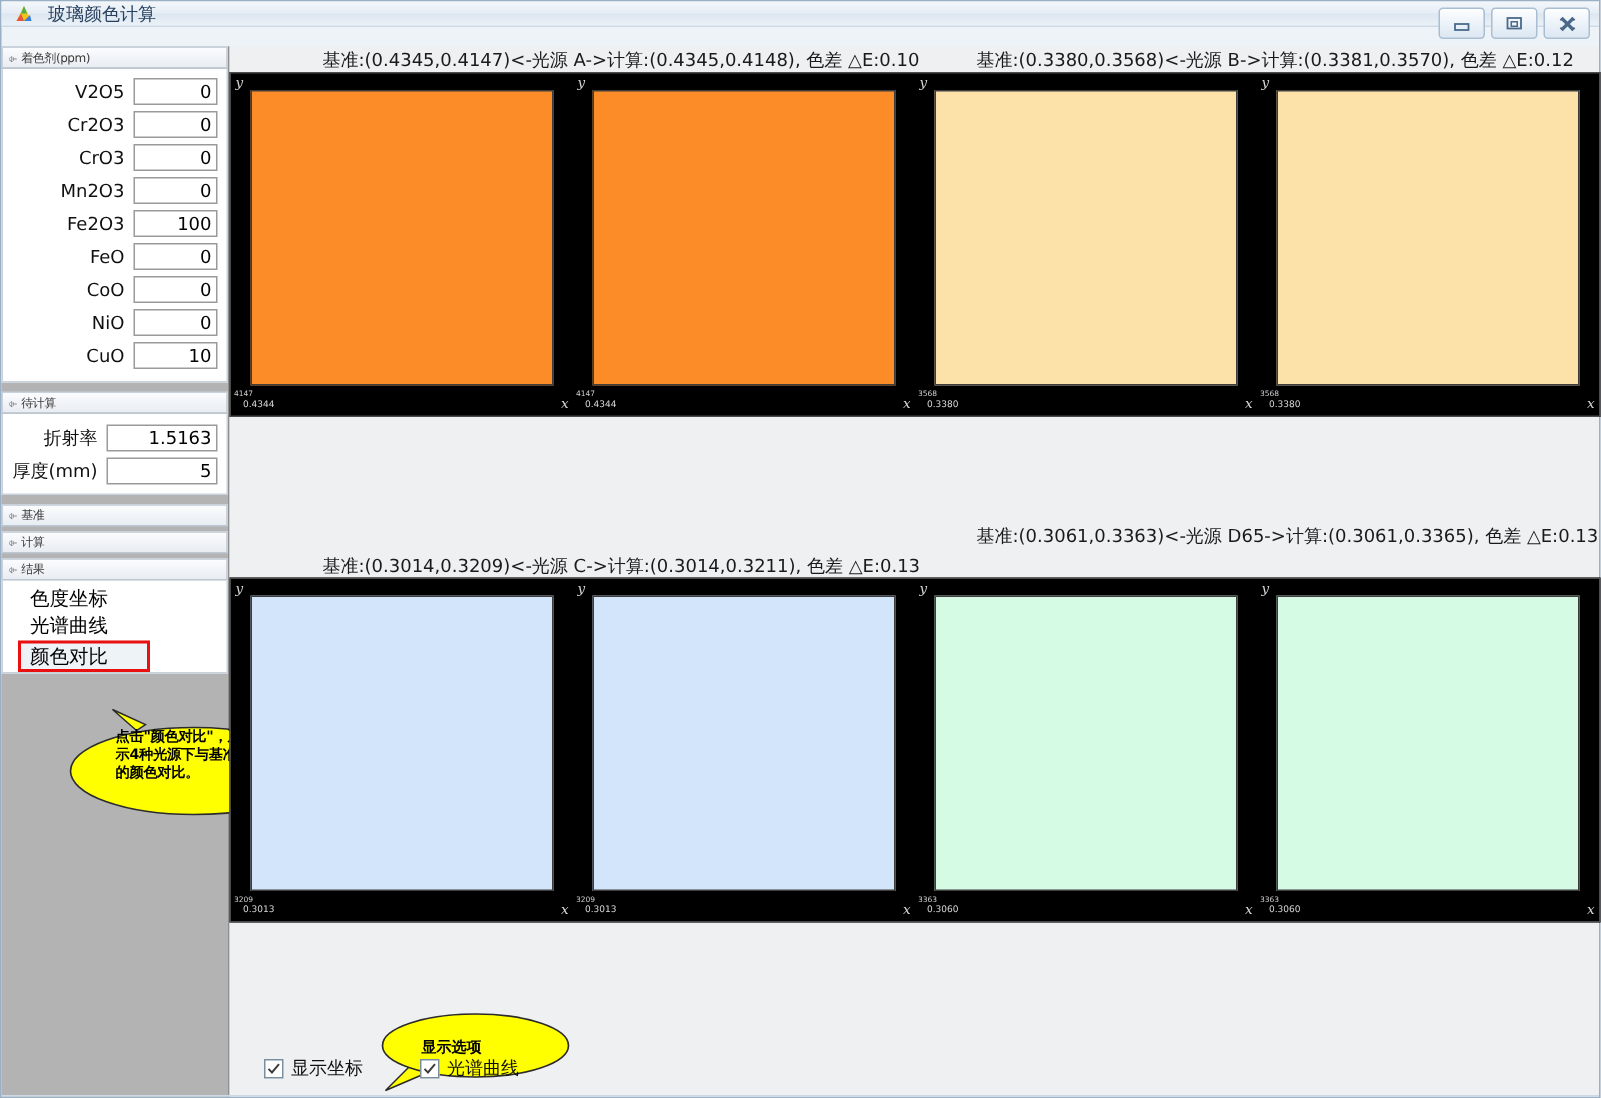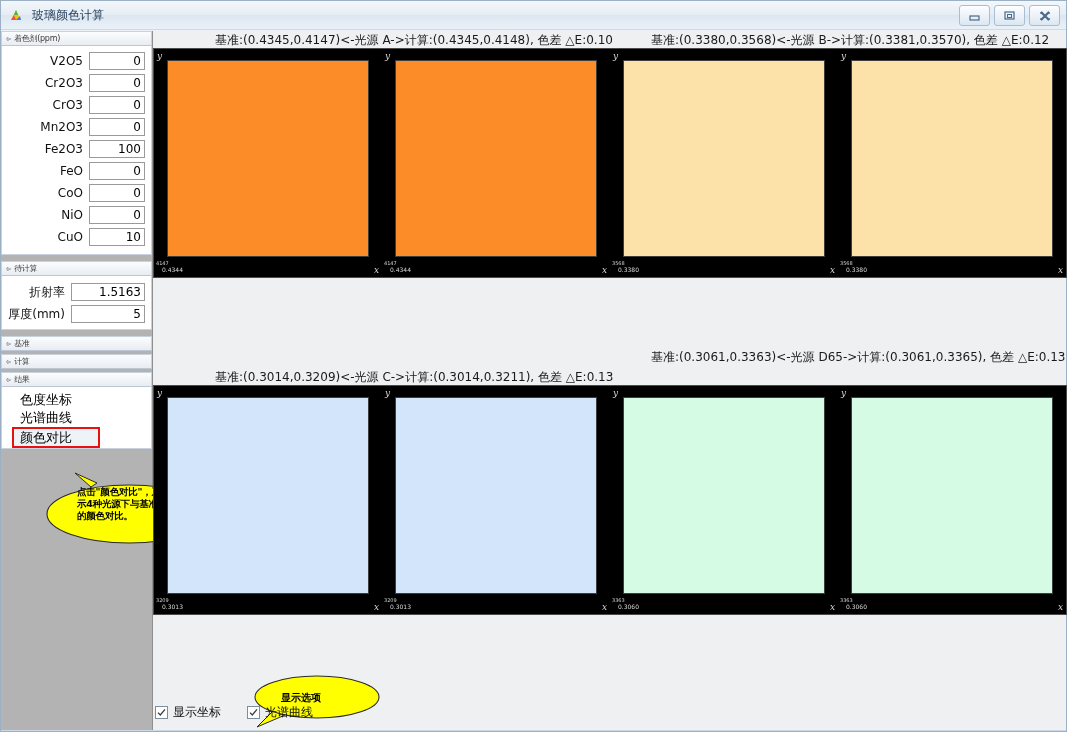--- a/index.html
+++ b/index.html
@@ -11,21 +11,21 @@
     overflow: hidden;
     position: relative;
   }
   
   #window {
     position: absolute; left:0; top:0; width:1067px; height:732px;
     border: 1px solid #9bb0c4;
     background: linear-gradient(#eef3f8,#e3eaf2);
   }
   #titlebar {
-    height: 29px; position:relative;
+    height: 17px; position:relative;
     background: linear-gradient(#f3f7fb 0%, #e6edf5 48%, #dde6f0 52%, #eaf1f8 100%);
     border-bottom: 1px solid #cdd9e5;
     display:flex; align-items:center;
   }
   #app-icon { width:16px; height:16px; margin-left:8px; position:relative; }
   #title-text {
     font-size: 12px; color:#26405e; margin-left:7px;
     font-family: "DejaVu Sans", sans-serif;
   }
   .win-btns { position:absolute; right:6px; top:4px; display:flex; gap:4px; }
@@ -93,21 +93,21 @@
   }
   .ax-y { position:absolute; left:3px; top:2px; font-size:9px; color:#d8d8d8;
           font-family:"DejaVu Serif", serif; font-style:italic; }
   .ax-x { position:absolute; right:3px; bottom:2px; font-size:9px; color:#d8d8d8;
           font-family:"DejaVu Serif", serif; font-style:italic; }
   .ax-yval { position:absolute; left:2px; bottom:11px; font-size:5px; color:#d0d0d0;
              font-family:"DejaVu Sans", sans-serif; }
   .ax-xval { position:absolute; left:8px; bottom:4px; font-size:6px; color:#d8d8d8;
              font-family:"DejaVu Sans", sans-serif; }
   
-  #options-bar { position:absolute; left:2px; bottom:10px; display:flex; gap:26px; align-items:center; }
+  #options-bar { position:absolute; left:23px; bottom:10px; display:flex; gap:38px; align-items:center; }
   .cbx-wrap { display:flex; align-items:center; gap:5px; }
   .cbx {
     width:13px; height:13px; border:1px solid #7b8e9e; background:#fff;
     display:flex; align-items:center; justify-content:center;
   }
   .cbx svg { display:block; }
   .cbx-label { font-size:12px; color:#101010; font-family:"DejaVu Sans", sans-serif; }
   .callout-text {
     position:absolute; font-family:"DejaVu Sans", sans-serif; color:#000;
     font-weight:bold;

